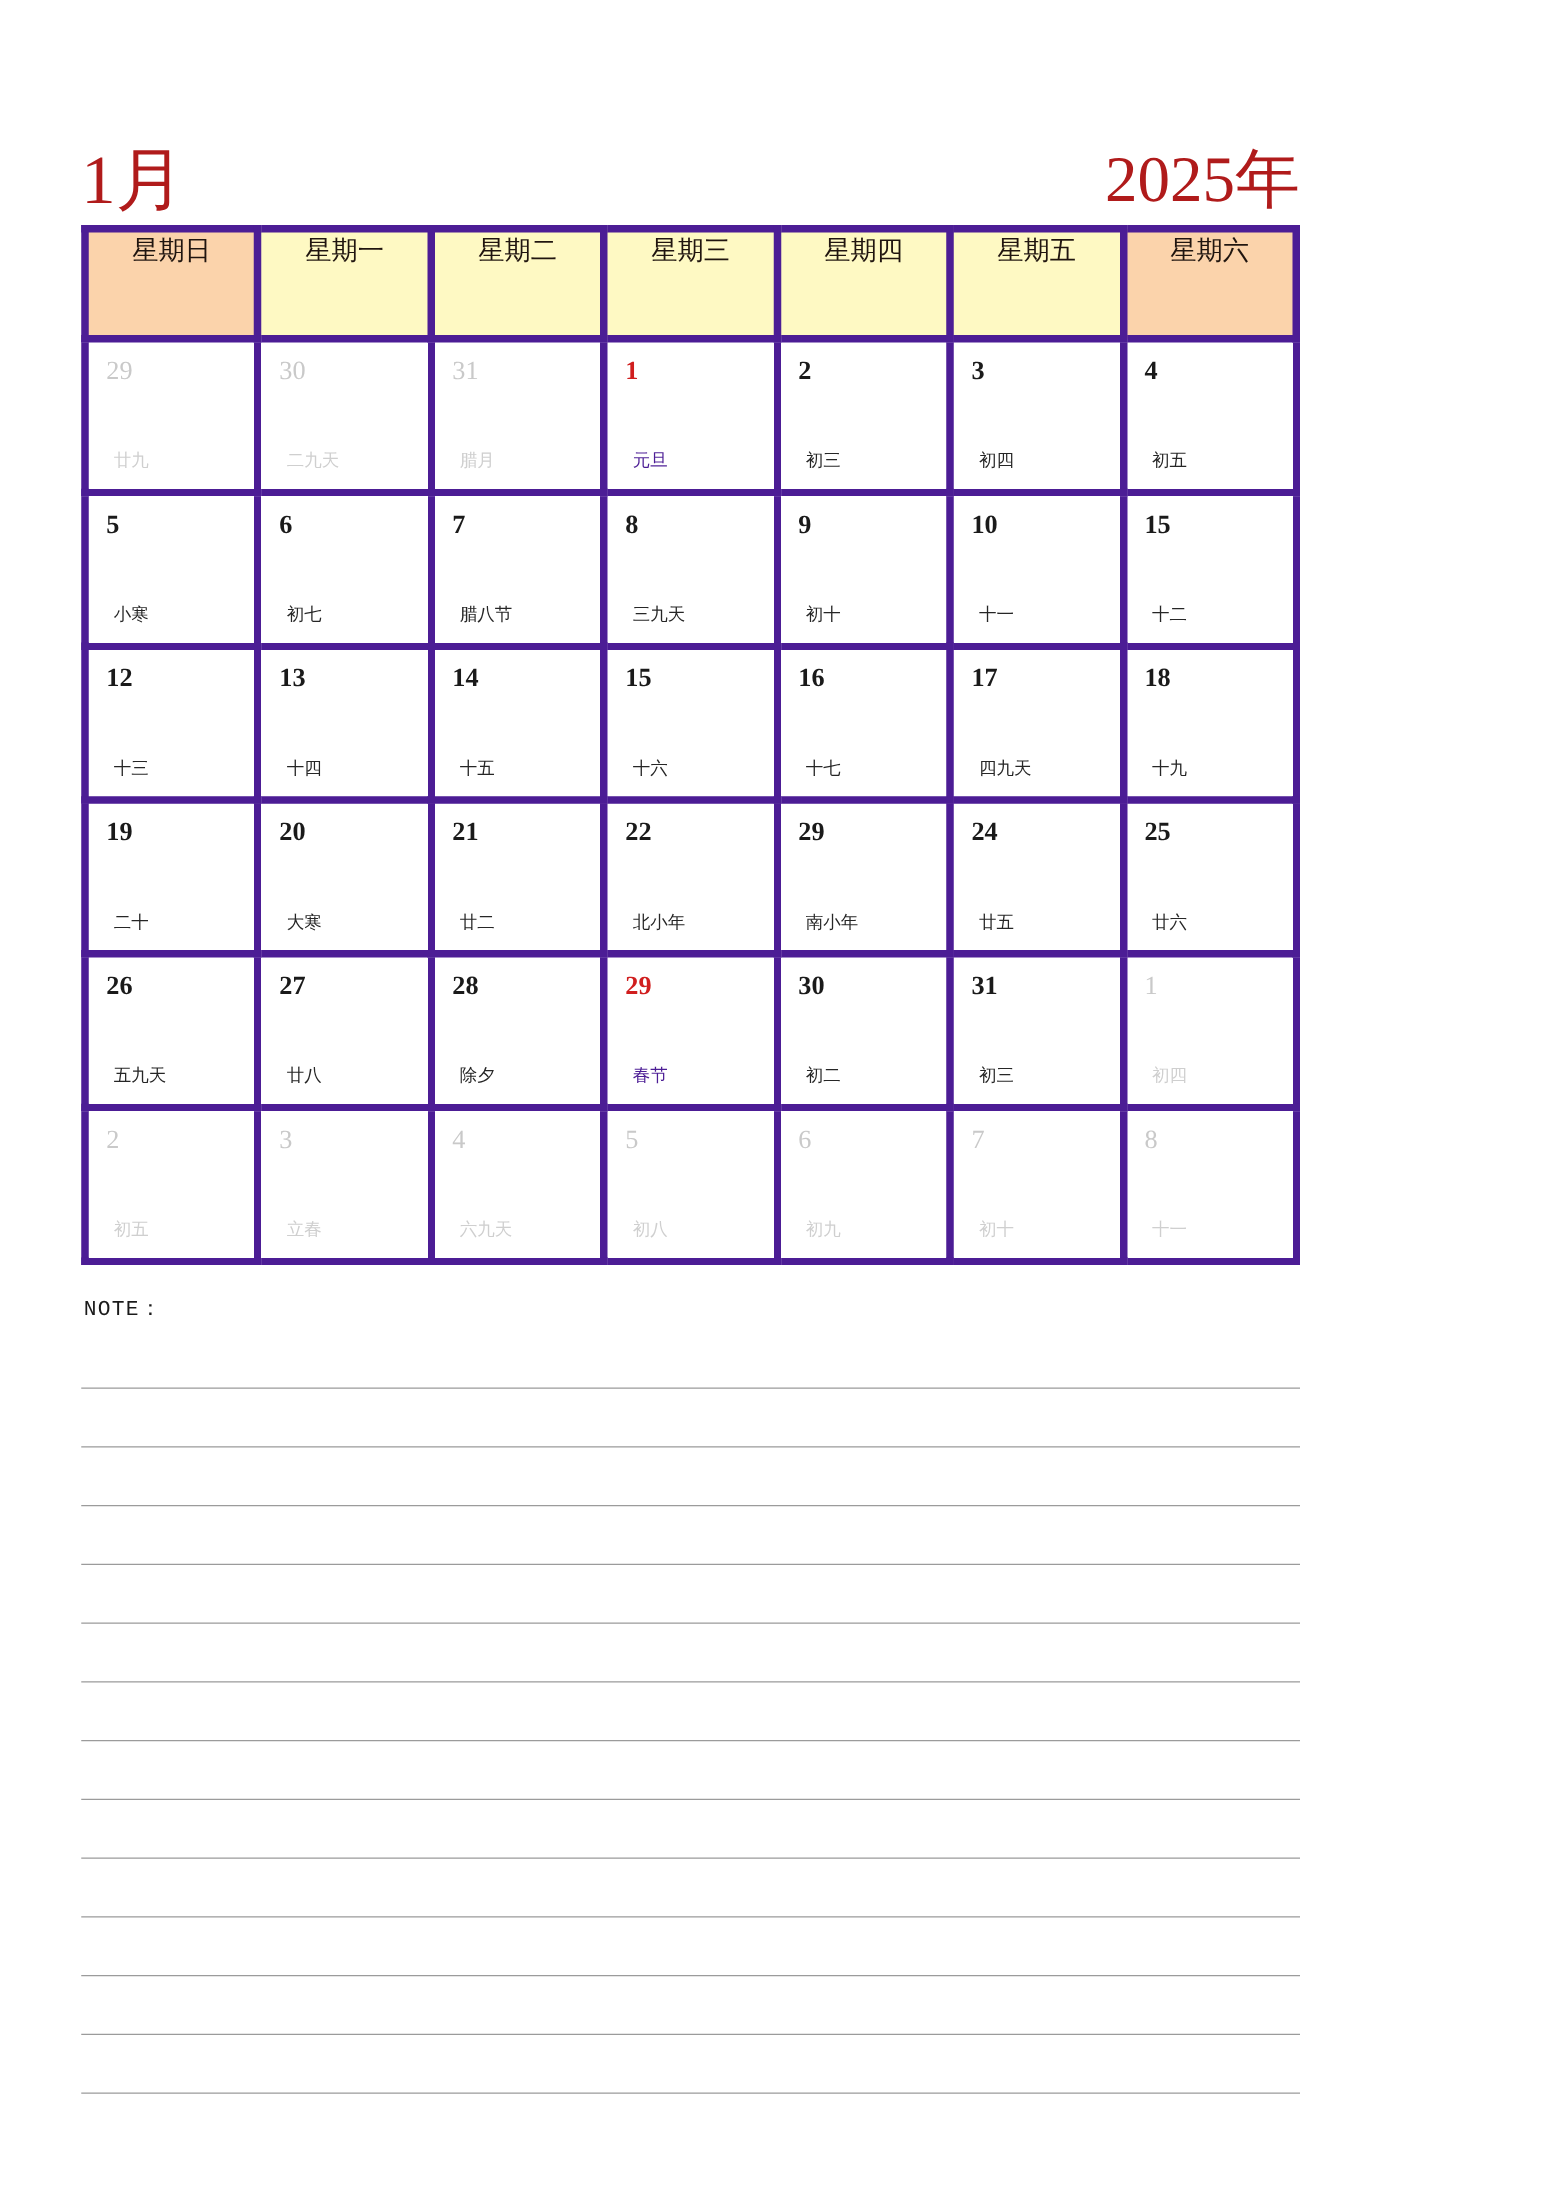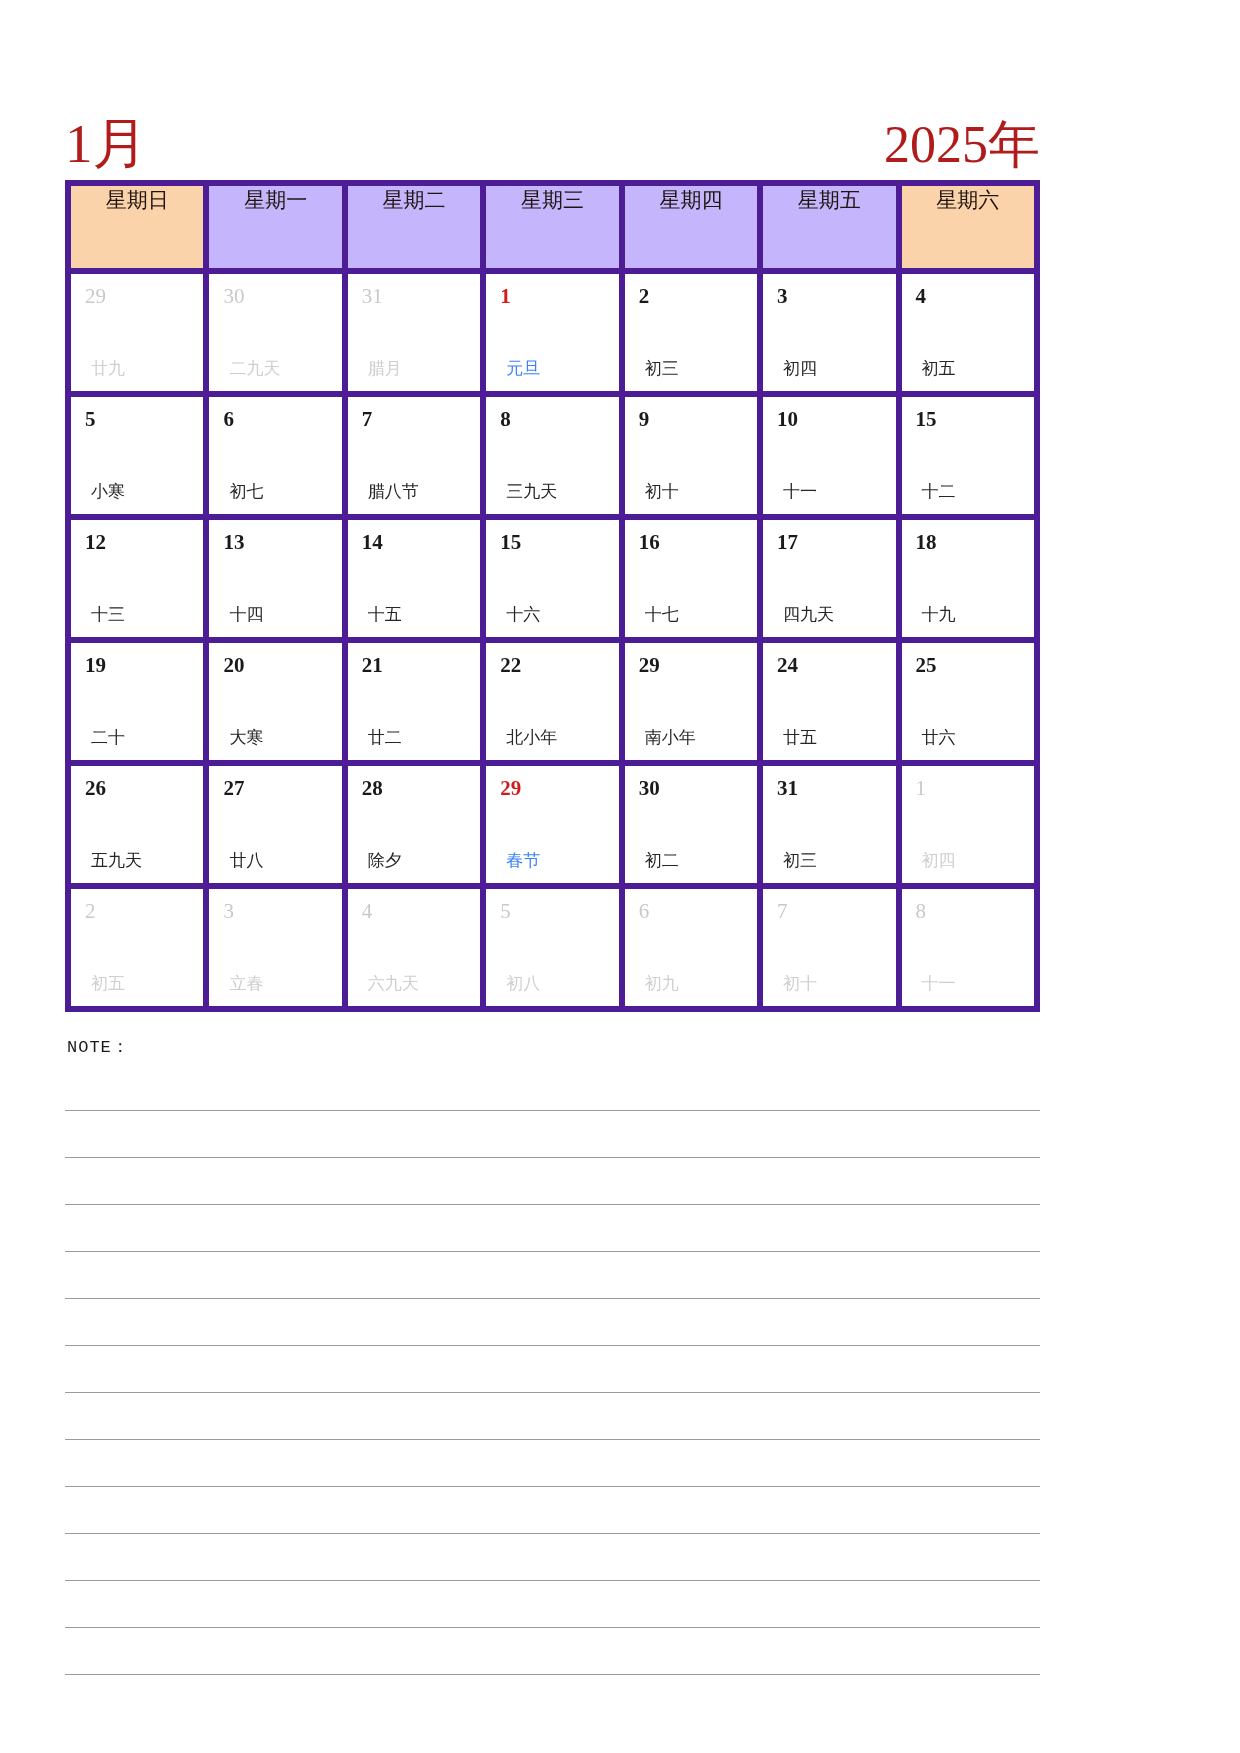--- a/index.html
+++ b/index.html
@@ -63,21 +63,21 @@
   }
 
   
   thead th {
     height: 88px;
     text-align: center;
     vertical-align: middle;
     font-size: 21px;
     color: #20150f;
     font-weight: normal;
-    background: #c4b5fd;
+    background: #fef9c3;
     font-family: "Liberation Serif", "DejaVu Serif", serif;
   }
   thead th.weekend-sun,
   thead th.weekend-sat {
     background: #fbd3ab;
   }
 
   
   tbody td {
     height: 123px;
@@ -93,32 +93,32 @@
     font-size: 21px;
     font-weight: bold;
     color: #1a1a1a;
     font-family: "Liberation Serif", "DejaVu Serif", serif;
     line-height: 1;
   }
   .lunar {
     position: absolute;
     left: 20px;
     bottom: 14px;
-    font-size: 17px;
+    font-size: 14px;
     color: #262626;
     font-family: "Liberation Serif", "DejaVu Serif", serif;
     line-height: 1;
     white-space: nowrap;
   }
 
   
   .daynum.muted { color: #c9c9c9; font-weight: normal; }
   .lunar.muted  { color: #cfcfcf; }
   .daynum.holiday { color: #d01e1e; }
-  .lunar.holiday  { color: #3b82f6; text-align: center; }
+  .lunar.holiday  { color: #4c1d95; text-align: center; }
 
   
   .note-wrap {
     position: absolute;
     left: 65px;
     top: 1035px;
     width: 975px;
   }
   .note-label {
     font-size: 17px;

